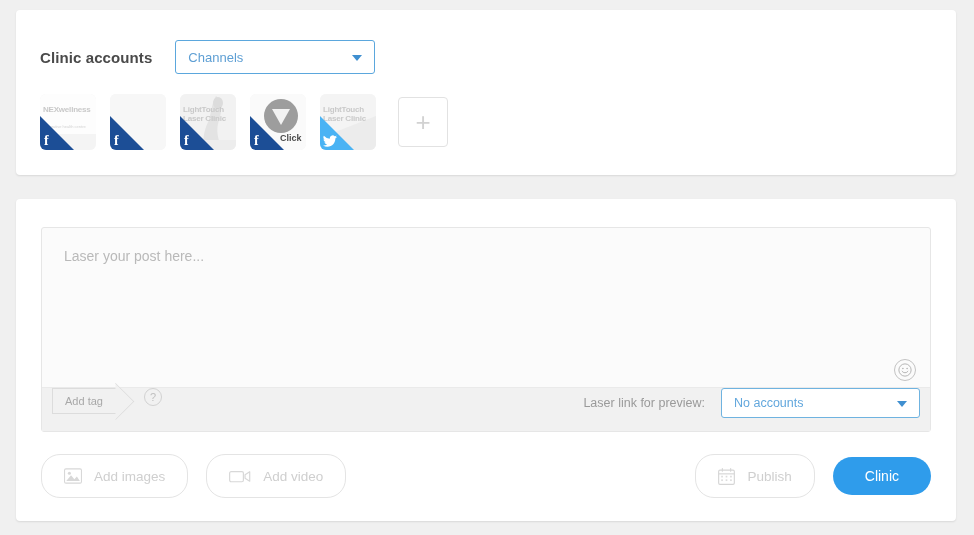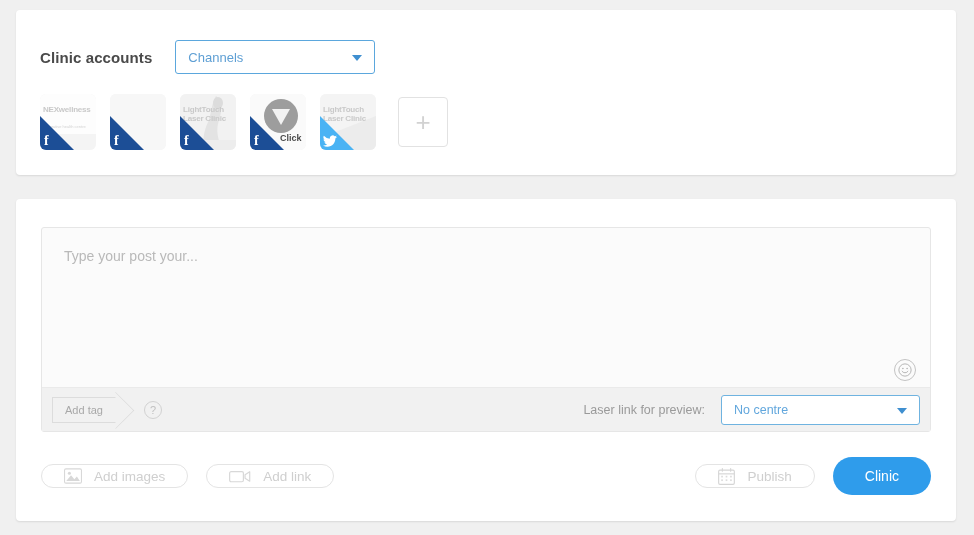--- a/index.html
+++ b/index.html
@@ -139,21 +139,21 @@
     display: flex; align-items: center; justify-content: center;
     font-size: 15px; line-height: 1;
     cursor: pointer;
     background: transparent;
   }
   .compose-footer {
     position: absolute; left: 0; right: 0; bottom: 0;
     height: 44px;
     background: #f1f1f1;
     border-top: 1px solid #eaeaea;
-    display: flex; align-items: center;
+    display: flex; align-items: flex-start;
     padding: 0 10px;
   }
   .tag-chip {
     position: relative;
     height: 26px; min-width: 64px;
     border: 1px solid #dcdcdc;
     border-right: none;
     background: #f1f1f1;
     display: flex; align-items: center;
     padding: 0 8px 0 12px;
@@ -203,21 +203,21 @@
   .preview-select .label { font-size: 12.5px; color: #62a7dd; }
   .preview-select .caret { border-top-color: #3f8fd0; }
 
   
   .action-bar {
     position: absolute; left: 25px; right: 25px; top: 257px;
     height: 40px;
     display: flex; align-items: center;
   }
   .pill {
-    height: 24px;
+    height: 44px;
     border: 1px solid #e4e4e4;
     border-radius: 19px;
     background: #fff;
     display: flex; align-items: center;
     padding: 0 22px;
     margin-right: 18px;
     cursor: pointer;
     color: #cfcfcf;
     font-size: 13.5px;
   }
@@ -315,21 +315,21 @@
 
       <div class="add-account">+</div>
     </div>
   </div>
 
   <div class="card" id="composer-card">
 
     <div class="compose-box">
 
       <div class="compose-area">
-        <div class="compose-placeholder">Type your post your...</div>
+        <div class="compose-placeholder">Laser your post here...</div>
       </div>
 
       <div class="emoji-btn">
         <svg width="14" height="14" viewBox="0 0 16 16">
           <circle cx="8" cy="8" r="7" fill="none" stroke="#b3b3b3" stroke-width="1.1"></circle>
           <circle cx="5.6" cy="6.3" r="0.95" fill="#b3b3b3"></circle>
           <circle cx="10.4" cy="6.3" r="0.95" fill="#b3b3b3"></circle>
           <path d="M4.6 9.5a4 4 0 0 0 6.8 0" fill="none" stroke="#b3b3b3" stroke-width="1.1" stroke-linecap="round"></path>
         </svg>
       </div>
@@ -337,21 +337,21 @@
       <div class="compose-footer">
         <div class="tag-chip">
           <span>Add tag</span>
         </div>
 
         <div class="help-icon">?</div>
 
         <div class="preview-wrap">
           <span class="preview-label">Laser link for preview:</span>
           <div class="preview-select">
-            <span class="label">No centre</span>
+            <span class="label">No accounts</span>
             <span class="caret"></span>
           </div>
         </div>
       </div>
     </div>
 
     <div class="action-bar">
 
       <div class="pill">
         <span class="ico">
@@ -364,21 +364,21 @@
         <span>Add images</span>
       </div>
 
       <div class="pill">
         <span class="ico">
           <svg width="22" height="15" viewBox="0 0 24 16">
             <rect x="0.7" y="2.7" width="15" height="11" rx="1.6" fill="none" stroke="#d8d8d8" stroke-width="1.3"></rect>
             <path d="M17.5 6.2 L22.6 2.8 L22.6 13.2 L17.5 9.8 Z" fill="none" stroke="#d8d8d8" stroke-width="1.3" stroke-linejoin="round"></path>
           </svg>
         </span>
-        <span>Add link</span>
+        <span>Add video</span>
       </div>
 
       <div class="spacer"></div>
 
       <div class="pill">
         <span class="ico">
           <svg width="17" height="17" viewBox="0 0 18 18">
             <rect x="0.7" y="2.2" width="16.6" height="15.1" rx="1.4" fill="none" stroke="#d5d5d5" stroke-width="1.2"></rect>
             <path d="M0.7 6.2 H17.3" stroke="#d5d5d5" stroke-width="1.2"></path>
             <path d="M4.6 0.6 V3.4 M13.4 0.6 V3.4" stroke="#d5d5d5" stroke-width="1.2" stroke-linecap="round"></path>

